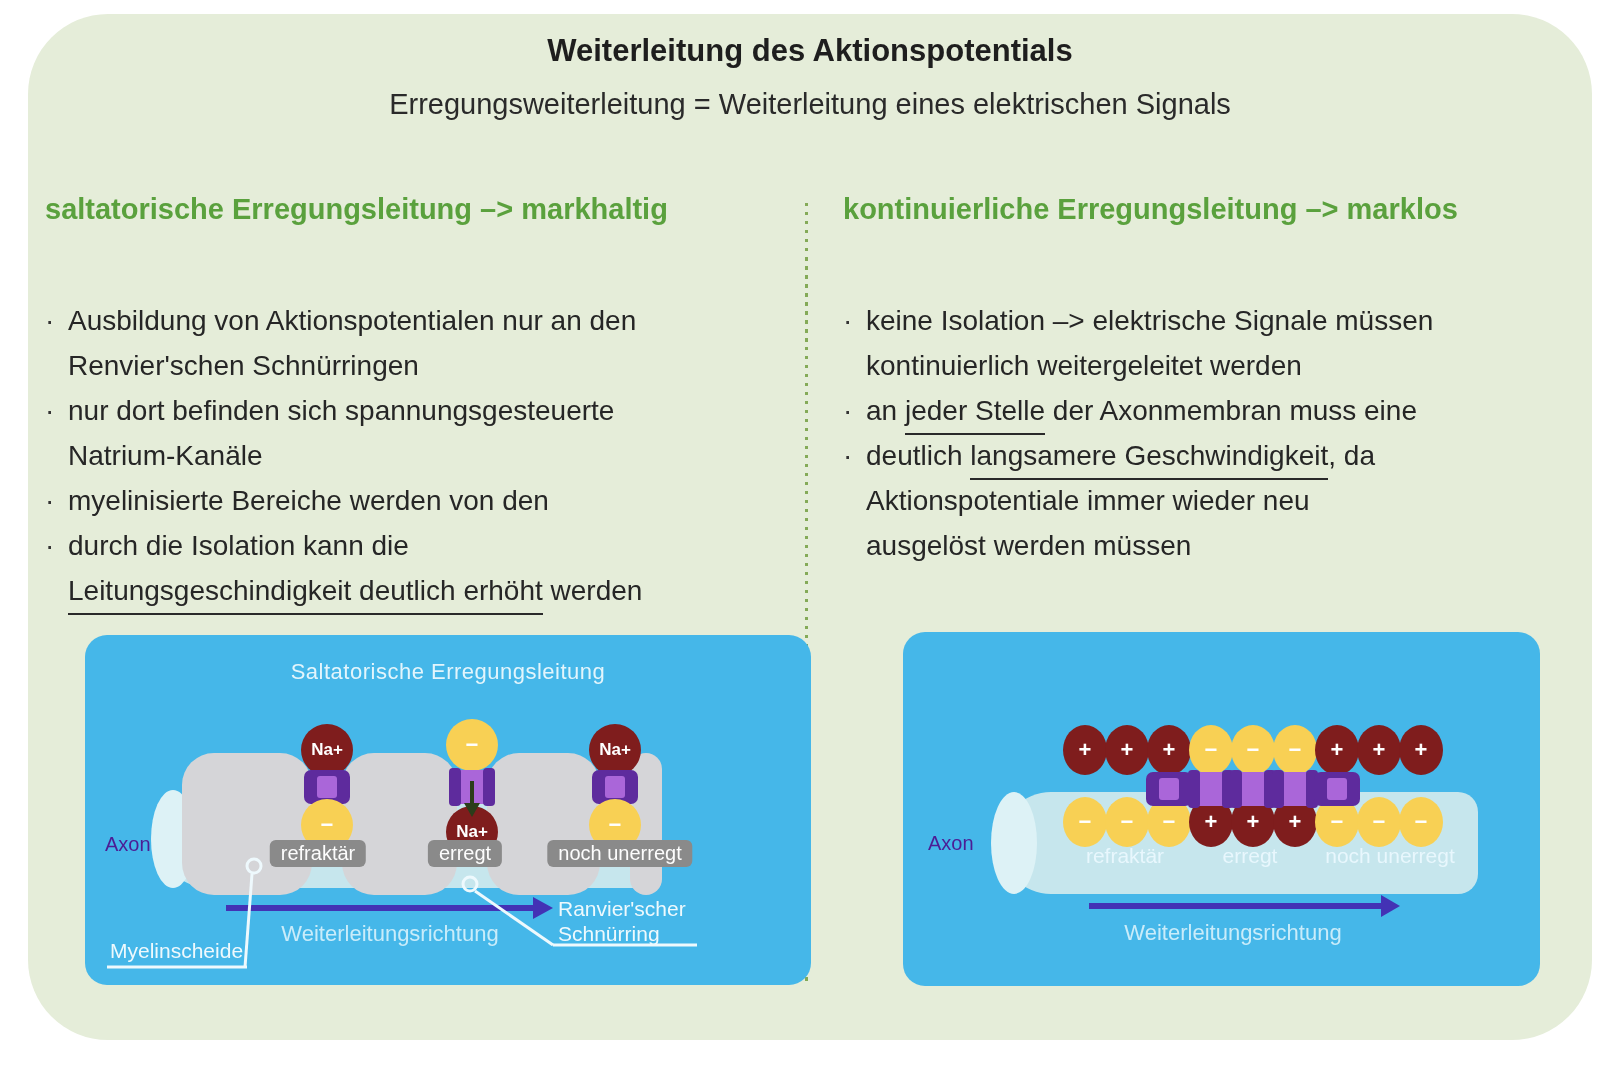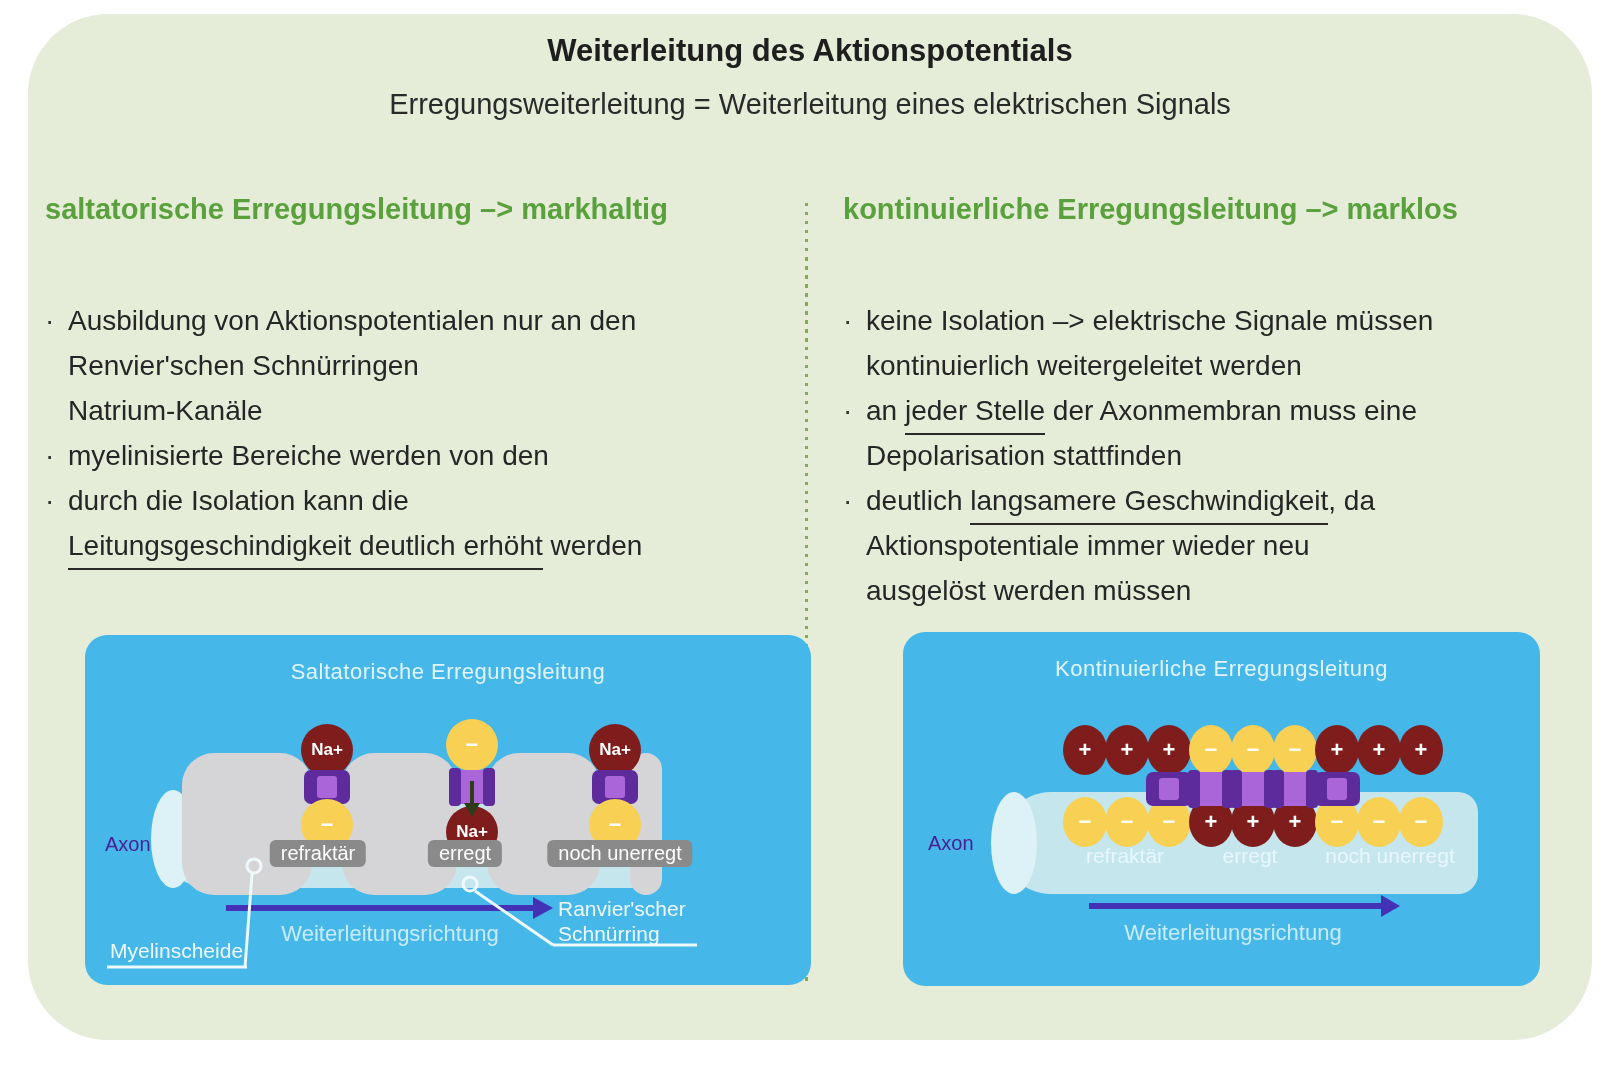--- a/index.html
+++ b/index.html
@@ -69,30 +69,30 @@
 
 <div class="page-title">Weiterleitung des Aktionspotentials</div>
 <div class="page-subtitle">Erregungsweiterleitung = Weiterleitung eines elektrischen Signals</div>
 
 <div class="col-heading left">saltatorische Erregungsleitung –&gt; markhaltig</div>
 <div class="col-heading right">kontinuierliche Erregungsleitung –&gt; marklos</div>
 
 <div class="lines left" id="left-lines">
     <div class="text-line"><span class="dot">·</span><span><span>Ausbildung von Aktionspotentialen nur an den</span></span></div>
     <div class="text-line"><span class="dot"></span><span><span>Renvier'schen Schnürringen</span></span></div>
+    <div class="text-line"><span class="dot">·</span><span><span>nur dort befinden sich spannungsgesteuerte</span></span></div>
     <div class="text-line"><span class="dot"></span><span><span>Natrium-Kanäle</span></span></div>
     <div class="text-line"><span class="dot">·</span><span><span>myelinisierte Bereiche werden von den</span></span></div>
     <div class="text-line"><span class="dot">·</span><span><span>durch die Isolation kann die</span></span></div>
     <div class="text-line"><span class="dot"></span><span><span class="u">Leitungsgeschindigkeit deutlich erhöht</span><span> werden</span></span></div>
   </div>
 <div class="lines right" id="right-lines">
     <div class="text-line"><span class="dot">·</span><span><span>keine Isolation –&gt; elektrische Signale müssen</span></span></div>
     <div class="text-line"><span class="dot"></span><span><span>kontinuierlich weitergeleitet werden</span></span></div>
     <div class="text-line"><span class="dot">·</span><span><span>an </span><span class="u">jeder Stelle</span><span> der Axonmembran muss eine</span></span></div>
-    <div class="text-line"><span class="dot"></span><span><span>Depolarisation stattfinden</span></span></div>
     <div class="text-line"><span class="dot">·</span><span><span>deutlich </span><span class="u">langsamere Geschwindigkeit</span><span>, da</span></span></div>
     <div class="text-line"><span class="dot"></span><span><span>Aktionspotentiale immer wieder neu</span></span></div>
     <div class="text-line"><span class="dot"></span><span><span>ausgelöst werden müssen</span></span></div>
   </div>
 
 <div class="divider"></div>
 
 <div class="diagram left" id="diag-left">
   <div class="diag-title">Saltatorische Erregungsleitung</div>
   <div class="axon-label" style="left:20px;top:198px;">Axon</div>
@@ -140,21 +140,20 @@
     <line x1="468" y1="310" x2="612" y2="310" stroke="#eef9fd" stroke-width="3"></line>
   </svg>
 
   <div class="pointer-label" style="left:25px;top:304px;">Myelinscheide</div>
   <div class="pointer-label" style="left:473px;top:262px;">Ranvier'scher</div>
   <div class="pointer-label" style="left:473px;top:287px;">Schnürring</div>
   <div class="dir-label" style="left:305px;top:286px;">Weiterleitungsrichtung</div>
 </div>
 
 <div class="diagram right" id="diag-right">
-  <div class="diag-title">Kontinuierliche Erregungsleitung</div>
   <div class="axon-label" style="left:25px;top:200px;">Axon</div>
 
   <div class="cyl" style="left:97px;top:160px;width:478px;height:102px;border-radius:51px 20px 20px 51px;"></div>
   <div class="cyl-cap" style="left:88px;top:160px;width:46px;height:102px;"></div>
 
   <div id="right-ions">
       <div class="ion green" style="left: 160px; top: 93px; width: 44px; height: 50px; font-size: 22px;">+</div>
       <div class="ion yellow" style="left: 160px; top: 165px; width: 44px; height: 50px; font-size: 22px;">−</div>
       <div class="ion green" style="left: 202px; top: 93px; width: 44px; height: 50px; font-size: 22px;">+</div>
       <div class="ion yellow" style="left: 202px; top: 165px; width: 44px; height: 50px; font-size: 22px;">−</div>

